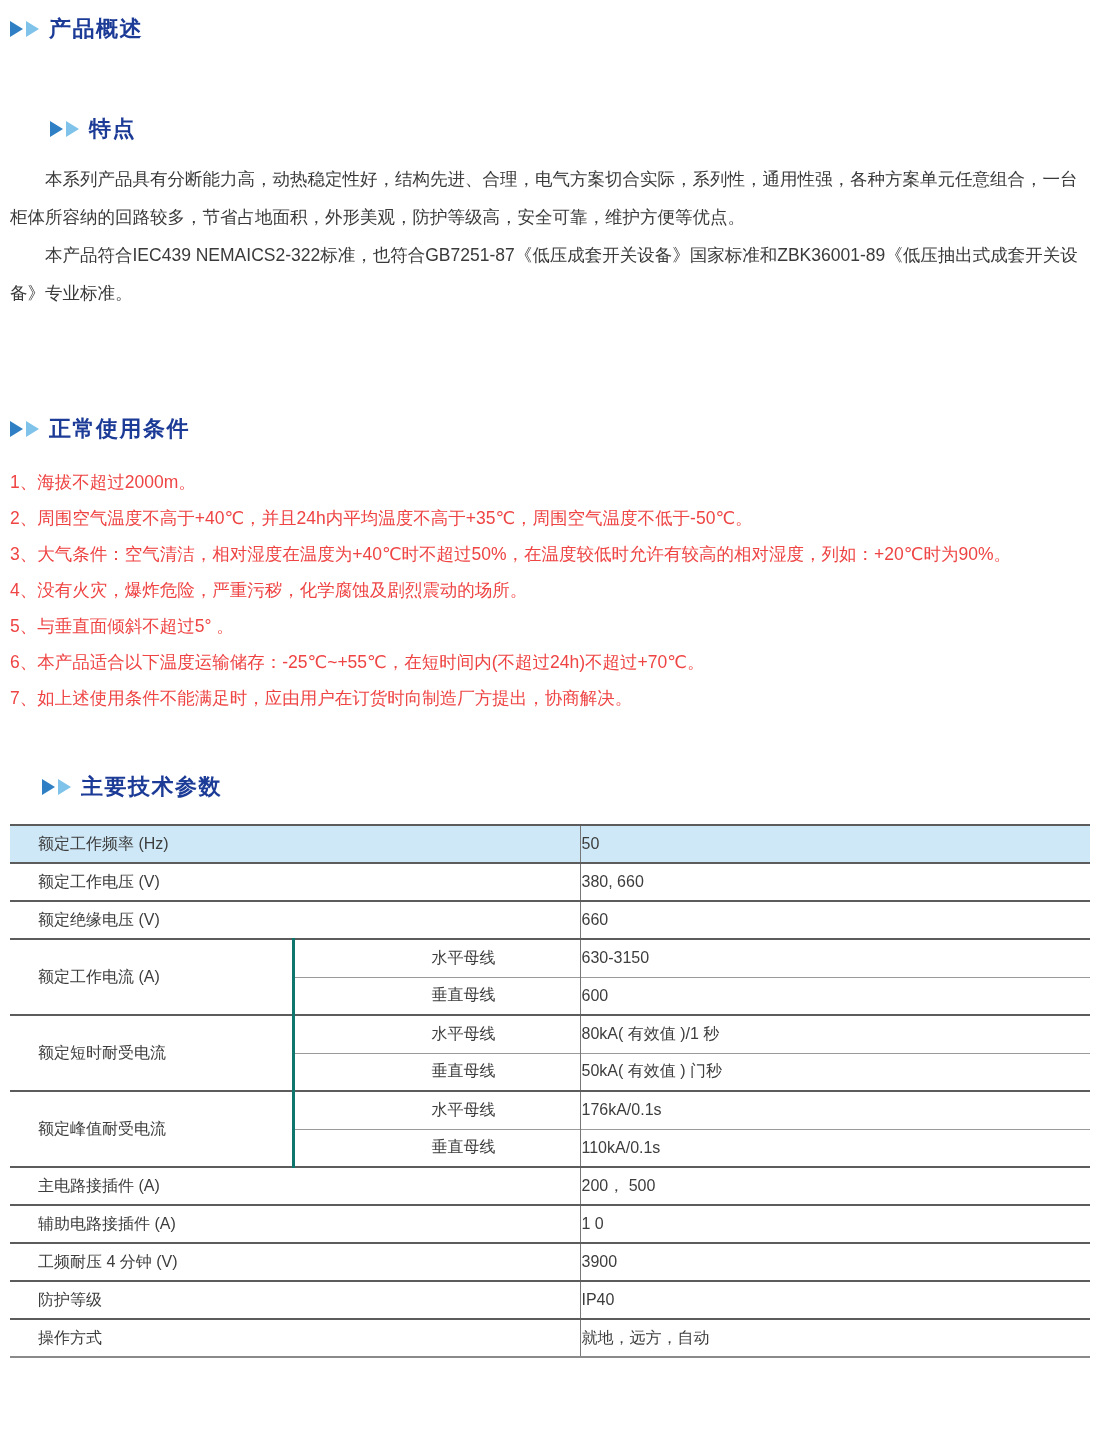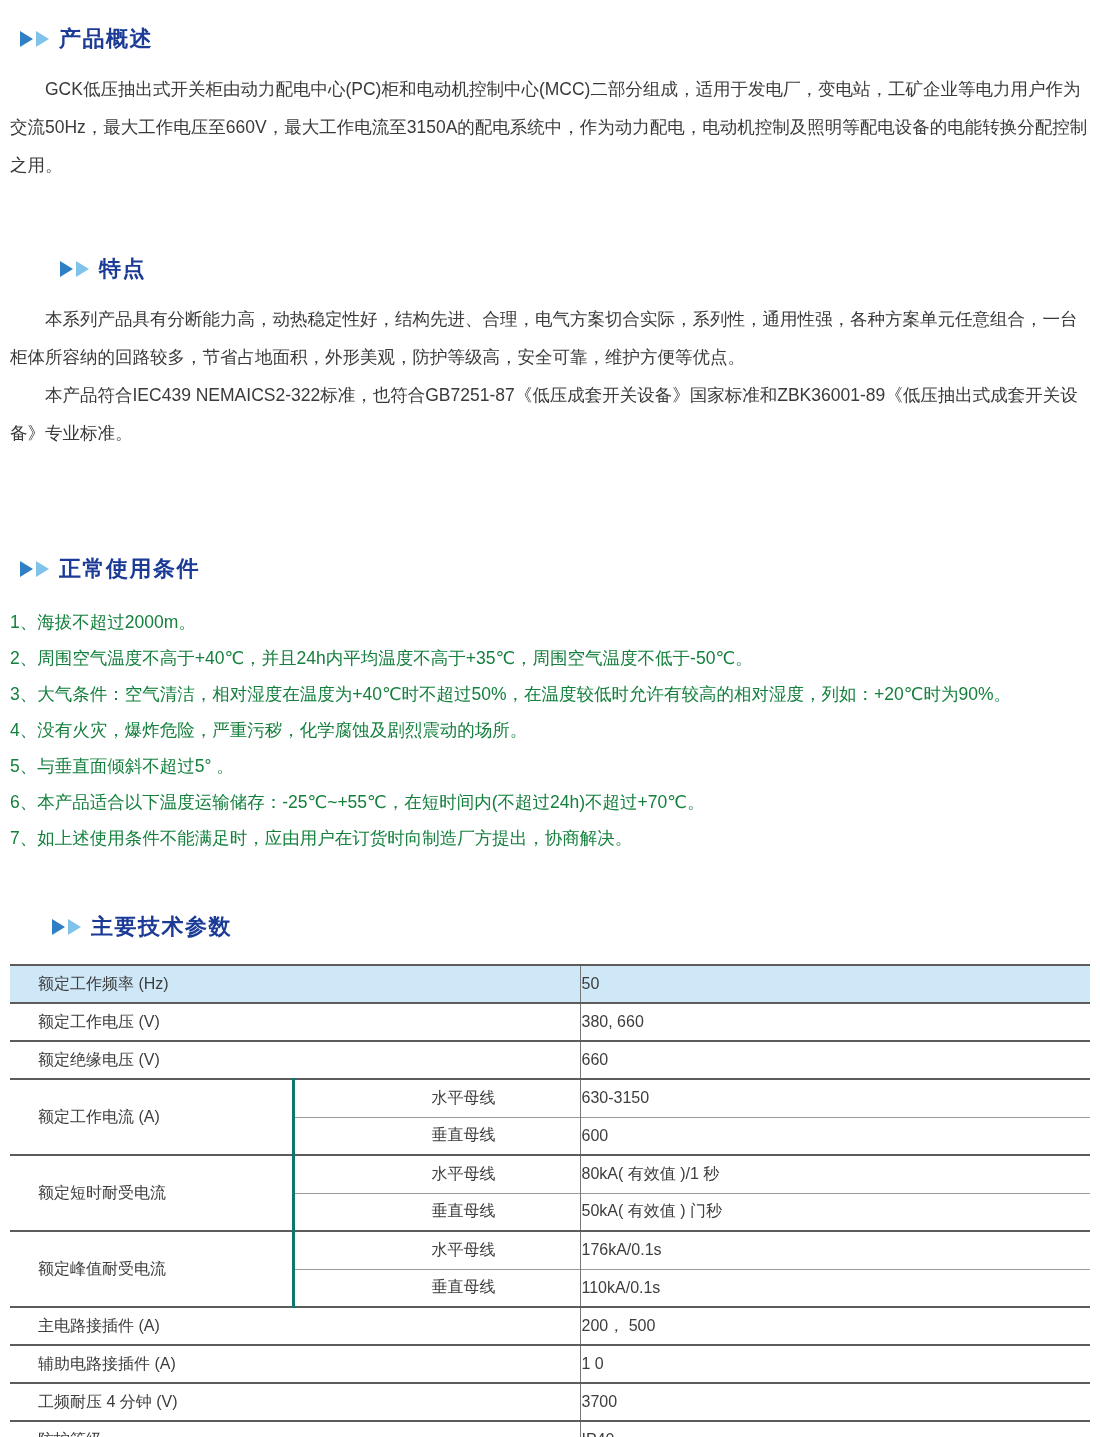--- a/index.html
+++ b/index.html
@@ -8,21 +8,21 @@
     width: 1100px; height: 1437px; overflow: hidden;
     background: #ffffff;
     font-family: "Liberation Sans", "DejaVu Sans", sans-serif;
     color: #333333;
   }
   .page { padding: 14px 10px 0 10px; }
 
   
   .sec-heading {
     display: flex; align-items: center;
-    margin: 10px; padding: 0;
+    margin: 0; padding: 0;
     color: #1c3b97; font-size: 22px; font-weight: bold; letter-spacing: 1.5px;
   }
   .tri {
     width: 0; height: 0; display: inline-block;
     border-top: 8px solid transparent; border-bottom: 8px solid transparent;
     border-left: 13px solid #2e7fc4;
   }
   .tri.light { border-left-color: #7fc2ea; margin-left: 3px; margin-right: 10px; }
 
   
@@ -31,21 +31,21 @@
     font-size: 17.5px; line-height: 38px;
     text-indent: 2em; color: #3a3a3a;
   }
   p.body.cont { margin-top: 0; }
 
   .mt-features { margin-top: 70px; padding-left: 40px; }
   .mt-conditions { margin-top: 102px; }
   .mt-params { margin-top: 56px; padding-left: 32px; }
 
   ul.cond-list { list-style: none; margin: 20px 0 0 0; padding: 0; }
-  ul.cond-list li { font-size: 17.5px; line-height: 36px; color: #15803d; }
+  ul.cond-list li { font-size: 17.5px; line-height: 36px; color: #ef4444; }
 
   
   table.params {
     border-collapse: collapse; table-layout: fixed;
     width: 1080px; margin-top: 22px;
     font-size: 16px; color: #3d3d3d;
     border-bottom: 2px solid #8a8a8a;
   }
   table.params td { height: 38px; vertical-align: middle; overflow: hidden; white-space: nowrap; }
   td.lab { padding-left: 28px; text-align: left; }
@@ -58,21 +58,20 @@
 </head>
 <body>
 
 <div class="page">
 
   <h2 class="sec-heading">
     <span class="tri"></span>
     <span class="tri light"></span>
     <span>产品概述</span>
   </h2>
-  <p class="body">GCK低压抽出式开关柜由动力配电中心(PC)柜和电动机控制中心(MCC)二部分组成，适用于发电厂，变电站，工矿企业等电力用户作为交流50Hz，最大工作电压至660V，最大工作电流至3150A的配电系统中，作为动力配电，电动机控制及照明等配电设备的电能转换分配控制之用。</p>
 
   <h2 class="sec-heading mt-features">
     <span class="tri"></span>
     <span class="tri light"></span>
     <span>特点</span>
   </h2>
   <p class="body">本系列产品具有分断能力高，动热稳定性好，结构先进、合理，电气方案切合实际，系列性，通用性强，各种方案单元任意组合，一台柜体所容纳的回路较多，节省占地面积，外形美观，防护等级高，安全可靠，维护方便等优点。</p>
   <p class="body cont">本产品符合IEC439 NEMAICS2-322标准，也符合GB7251-87《低压成套开关设备》国家标准和ZBK36001-89《低压抽出式成套开关设备》专业标准。</p>
 
   <h2 class="sec-heading mt-conditions">
@@ -145,21 +144,21 @@
     <tr class="t">
       <td class="lab" colspan="2">主电路接插件 (A)</td>
       <td class="val">200， 500</td>
     </tr>
     <tr class="t">
       <td class="lab" colspan="2">辅助电路接插件 (A)</td>
       <td class="val">1 0</td>
     </tr>
     <tr class="t">
       <td class="lab" colspan="2">工频耐压 4 分钟 (V)</td>
-      <td class="val">3700</td>
+      <td class="val">3900</td>
     </tr>
     <tr class="t">
       <td class="lab" colspan="2">防护等级</td>
       <td class="val">IP40</td>
     </tr>
     <tr class="t">
       <td class="lab" colspan="2">操作方式</td>
       <td class="val">就地，远方，自动</td>
     </tr>
   </tbody>

